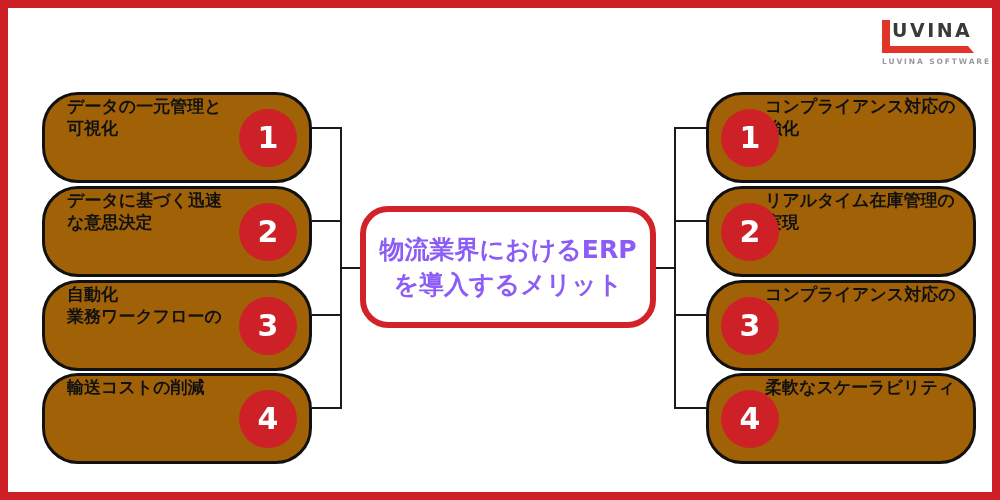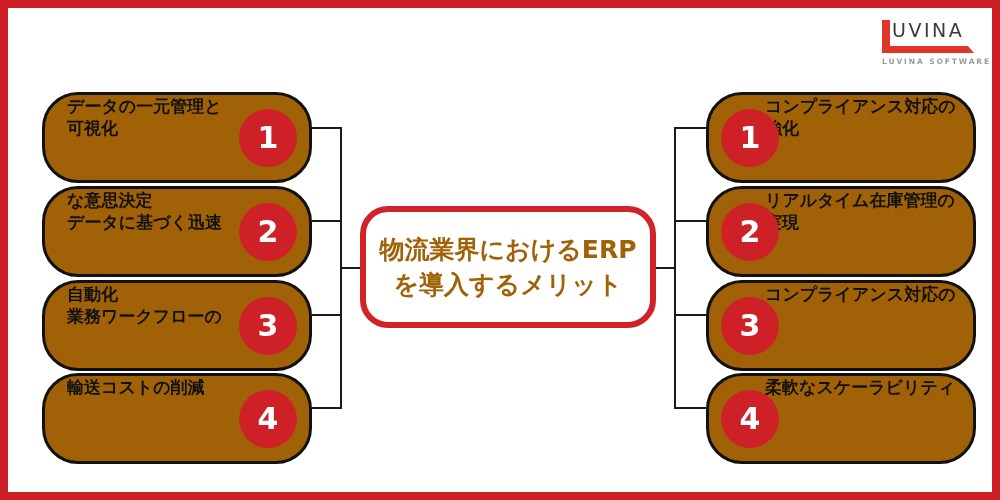--- a/index.html
+++ b/index.html
@@ -17,21 +17,21 @@
   
   .logo { position: absolute; top: 12px; right: 18px; width: 92px; }
   .logo-mark { position: relative; height: 33px; width: 92px; }
   .logo-stem { position: absolute; left: 0; top: 0; width: 8px; height: 33px; background: #e13529; }
   .logo-foot {
     position: absolute; left: 0; bottom: 0; width: 100%; height: 7px; background: #e13529;
     clip-path: polygon(0 0, calc(100% - 6px) 0, 100% 100%, 0 100%);
   }
   .logo-text {
     position: absolute; left: 10px; top: 1px;
-    font-weight: normal; font-size: 19px; letter-spacing: 2.5px; color: #3a3a3a; line-height: 1;
+    font-weight: bold; font-size: 19px; letter-spacing: 2.5px; color: #3a3a3a; line-height: 1;
   }
   .logo-sub {
     margin-top: 4px; font-size: 7.5px; letter-spacing: 1.9px; color: #9a9a9a; white-space: nowrap; font-weight: bold;
   }
 
   
   .h-line, .v-line { position: absolute; background: #1a1a1a; z-index: 1; }
   .h-line { height: 2px; }
   .v-line { width: 2px; }
 
@@ -71,21 +71,21 @@
   .center-box {
     position: absolute; left: 352px; top: 198px;
     width: 296px; height: 122px;
     background: #ffffff;
     border: 6px solid #d2232a;
     border-radius: 28px;
     display: flex; flex-direction: column; align-items: center; justify-content: center;
     z-index: 3;
   }
   .center-box .title-line {
-    font-weight: bold; font-size: 25px; line-height: 1.4; color: #a16207;
+    font-weight: bold; font-size: 25px; line-height: 1.4; color: #8b5cf6;
     text-align: left; white-space: nowrap;
   }
 </style>
 </head>
 <body>
 
 <div class="canvas">
 
   <div class="logo">
     <div class="logo-mark">
@@ -118,22 +118,22 @@
   <div class="pill pill-left row-1">
     <div class="pill-text">
       <div>データの一元管理と</div>
       <div>可視化</div>
     </div>
     <div class="badge">1</div>
   </div>
 
   <div class="pill pill-left row-2">
     <div class="pill-text">
+      <div>データに基づく迅速</div>
       <div>な意思決定</div>
-      <div>データに基づく迅速</div>
     </div>
     <div class="badge">2</div>
   </div>
 
   <div class="pill pill-left row-3">
     <div class="pill-text">
       <div>自動化</div>
       <div>業務ワークフローの</div>
     </div>
     <div class="badge">3</div>

